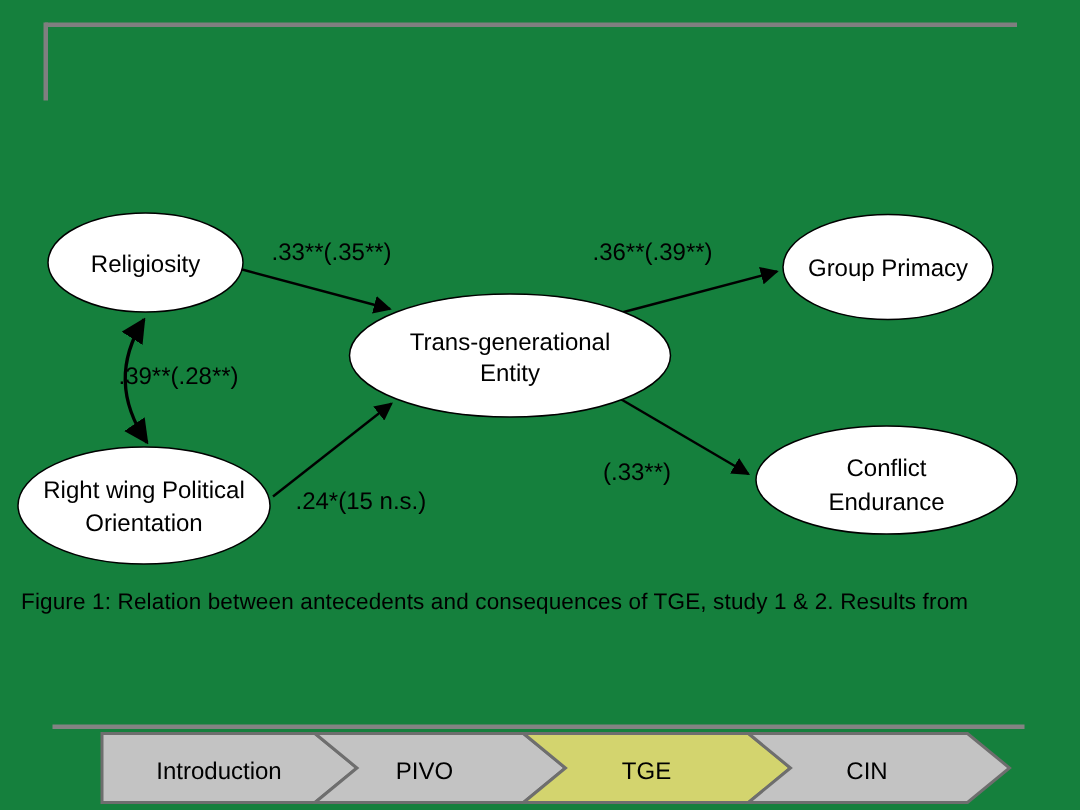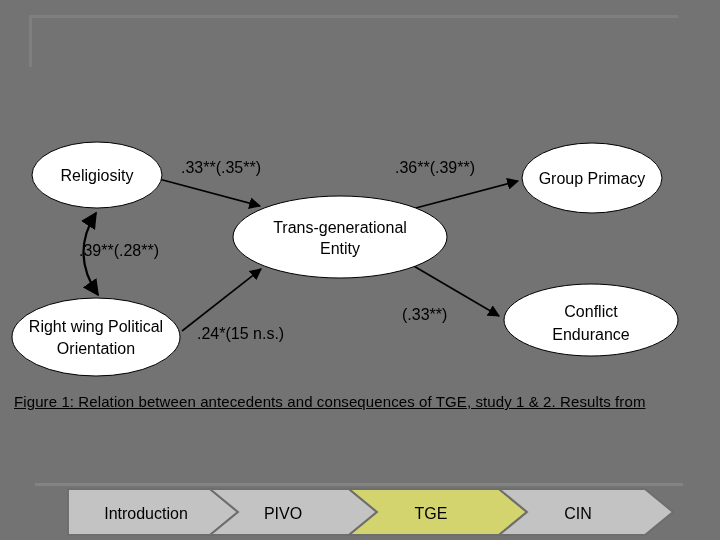--- a/index.html
+++ b/index.html
@@ -1,20 +1,20 @@
 <!DOCTYPE html>
 <html><head>
 <meta charset="utf-8">
 <style>
   html, body { margin: 0; padding: 0; background: #ffffff; }
   .slide {
     position: relative;
     width: 720px;
     height: 540px;
-    background: #737373;
+    background: #15803d;
     overflow: hidden;
     font-family: "Liberation Sans", "DejaVu Sans", sans-serif;
     color: #000;
   }
   .border-line { position: absolute; background: #7f7f7f; }
   #top-border { left: 30px; top: 15px; width: 648px; height: 3px; }
   #left-border { left: 29px; top: 15px; width: 3px; height: 52px; }
   #nav-divider { left: 35px; top: 483px; width: 648px; height: 3px; background: #838383; }
 
   svg.diagram { position: absolute; left: 0; top: 0; }
@@ -29,21 +29,20 @@
   .nav-chevron  { stroke: #6e6e6e; stroke-width: 2; }
   .nav-label    { font-size: 16px; fill: #000; text-anchor: middle; }
 
   .caption-line {
     position: absolute;
     left: 14px;
     font-size: 15px;
     letter-spacing: 0.1px;
     white-space: nowrap;
     color: #000;
-    text-decoration: underline;
   }
   #caption-line1 { top: 393px; }
   #caption-line2 { top: 427px; }
 </style>
 </head>
 <body>
 
 <div class="slide">
 
   <div id="top-border" class="border-line"></div>

